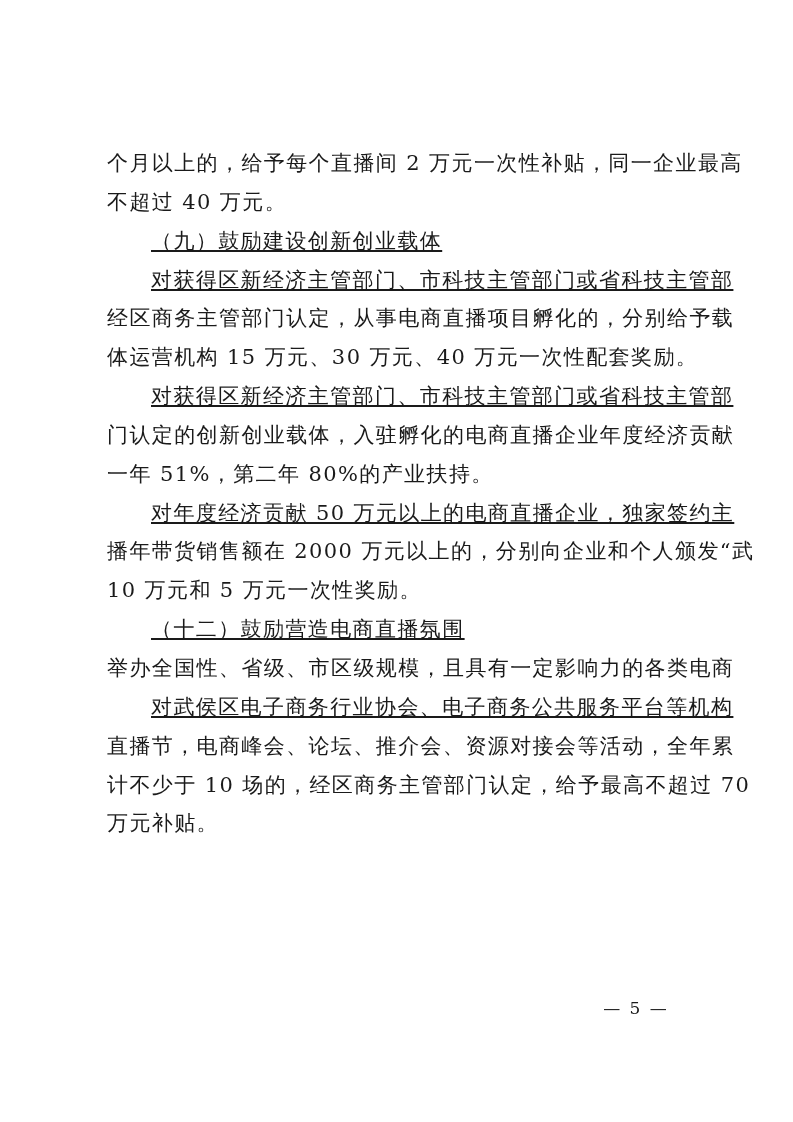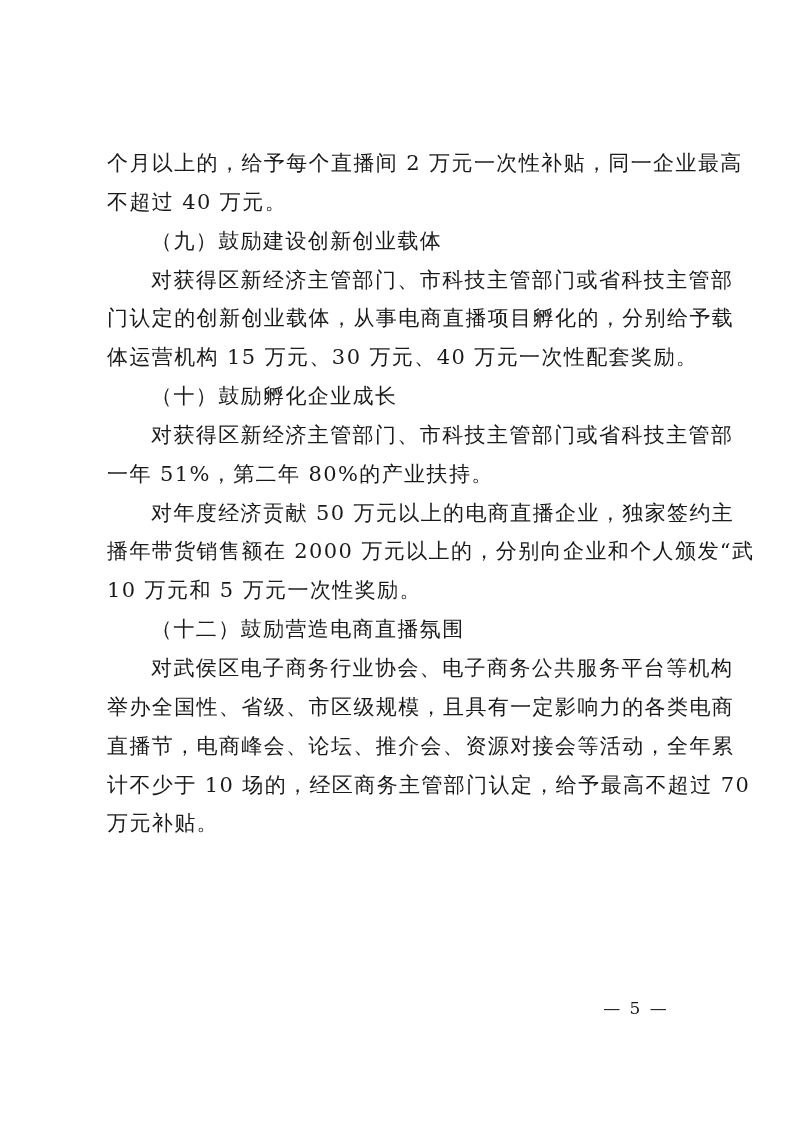--- a/index.html
+++ b/index.html
@@ -36,20 +36,21 @@
       letter-spacing: 1.4px;
       white-space: nowrap;
       text-align: justify;
       text-align-last: justify;
     }
     .line.last {
       text-align-last: left;
     }
     .line.indent {
       padding-left: 44px;
+      text-decoration: underline;
     }
     .page-number {
       position: absolute;
       left: 596px;
       top: 998px;
       width: 80px;
       text-align: center;
       font-size: 17px;
       color: #1a1a1a;
       letter-spacing: 2px;
@@ -57,29 +58,29 @@
   </style>
 </head>
 <body>
 
 <div class="page">
   <div class="body-text">
     <span class="line last">个月以上的，给予每个直播间 2 万元一次性补贴，同一企业最高</span>
     <span class="line last">不超过 40 万元。</span>
     <span class="line last indent">（九）鼓励建设创新创业载体</span>
     <span class="line indent">对获得区新经济主管部门、市科技主管部门或省科技主管部</span>
-    <span class="line">门认定的创新创业载体，从事电商直播项目孵化的，分别给予载</span>
+    <span class="line">经区商务主管部门认定，从事电商直播项目孵化的，分别给予载</span>
     <span class="line last">体运营机构 15 万元、30 万元、40 万元一次性配套奖励。</span>
-    <span class="line last indent">（十）鼓励孵化企业成长</span>
     <span class="line indent">对获得区新经济主管部门、市科技主管部门或省科技主管部</span>
+    <span class="line">门认定的创新创业载体，入驻孵化的电商直播企业年度经济贡献</span>
     <span class="line last">一年 51%，第二年 80%的产业扶持。</span>
     <span class="line indent">对年度经济贡献 50 万元以上的电商直播企业，独家签约主</span>
     <span class="line">播年带货销售额在 2000 万元以上的，分别向企业和个人颁发“武</span>
     <span class="line last">10 万元和 5 万元一次性奖励。</span>
     <span class="line last indent">（十二）鼓励营造电商直播氛围</span>
+    <span class="line">举办全国性、省级、市区级规模，且具有一定影响力的各类电商</span>
     <span class="line indent">对武侯区电子商务行业协会、电子商务公共服务平台等机构</span>
-    <span class="line">举办全国性、省级、市区级规模，且具有一定影响力的各类电商</span>
     <span class="line">直播节，电商峰会、论坛、推介会、资源对接会等活动，全年累</span>
     <span class="line">计不少于 10 场的，经区商务主管部门认定，给予最高不超过 70</span>
     <span class="line last">万元补贴。</span>
   </div>
   <div class="page-number">— 5 —</div>
 </div>
 
 </body></html>

